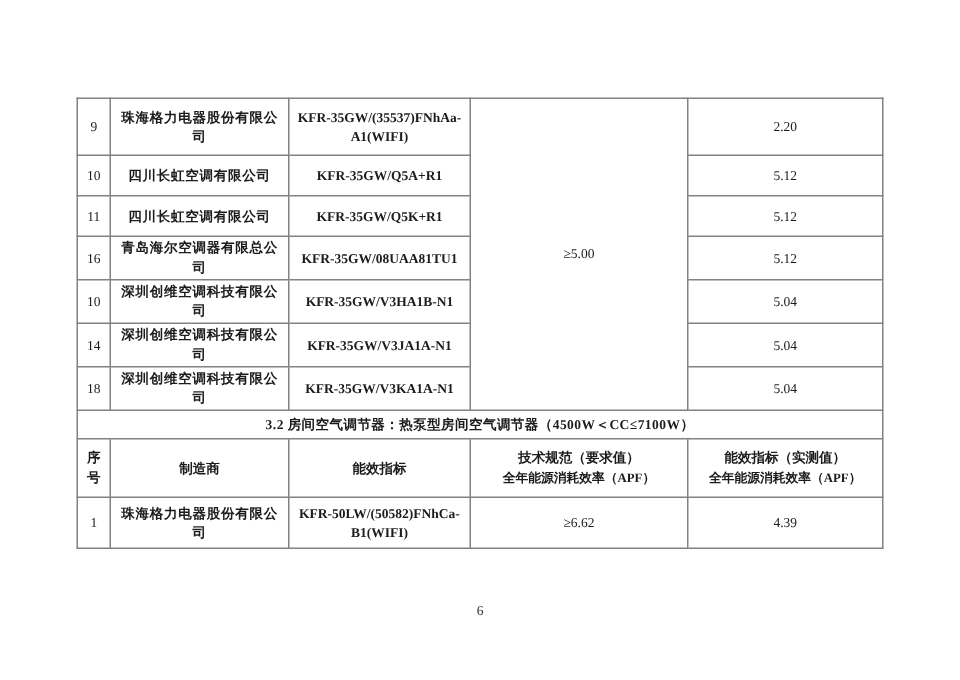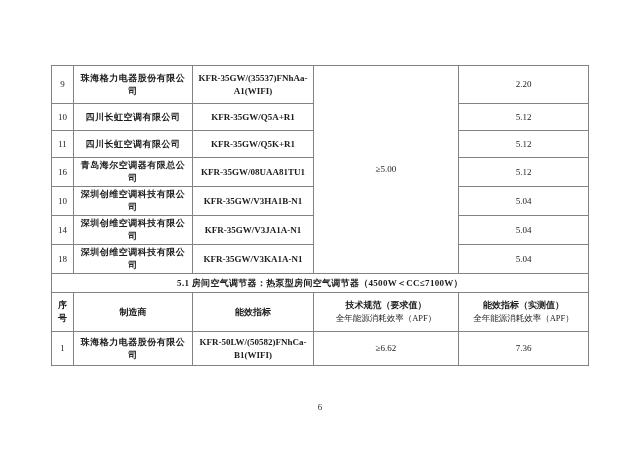--- a/index.html
+++ b/index.html
@@ -41,21 +41,21 @@
     overflow-wrap: break-word;
     word-break: break-word;
     font-weight: bold;
   }
   .section-title {
     font-weight: bold;
     font-size: 9.5px;
     letter-spacing: 0.3px;
   }
   .head-main { font-weight: bold; font-size: 9px; display: block; }
-  .head-sub  { font-weight: normal; font-size: 8.5px; display: block; }
+  .head-sub  { font-weight: bold; font-size: 8.5px; display: block; }
   .page-number {
     position: absolute;
     left: 0;
     top: 402px;
     width: 100%;
     text-align: center;
     font-size: 9px;
     color: #333333;
   }
 </style>
@@ -112,21 +112,21 @@
       <td class="num">5.04</td>
     </tr>
     <tr class="row-std">
       <td class="num">18</td>
       <td class="cn">深圳创维空调科技有限公司</td>
       <td class="model">KFR-35GW/V3KA1A-N1</td>
       <td class="num">5.04</td>
     </tr>
 
     <tr class="row-sect">
-      <td colspan="5" class="section-title">5.1 房间空气调节器：热泵型房间空气调节器（4500W＜CC≤7100W）</td>
+      <td colspan="5" class="section-title">3.2 房间空气调节器：热泵型房间空气调节器（4500W＜CC≤7100W）</td>
     </tr>
 
     <tr class="row-head">
       <td>
         <span class="head-main">序号</span>
       </td>
       <td>
         <span class="head-main">制造商</span>
       </td>
       <td>
@@ -140,19 +140,19 @@
         <span class="head-main">能效指标（实测值）</span>
         <span class="head-sub">全年能源消耗效率（APF）</span>
       </td>
     </tr>
 
     <tr class="row-data1">
       <td class="num">1</td>
       <td class="cn">珠海格力电器股份有限公司</td>
       <td class="model">KFR-50LW/(50582)FNhCa-B1(WIFI)</td>
       <td class="num">≥6.62</td>
-      <td class="num">7.36</td>
+      <td class="num">4.39</td>
     </tr>
   </tbody>
     </table>
 
   <div class="page-number">6</div>
 </div>
 
 </body></html>

